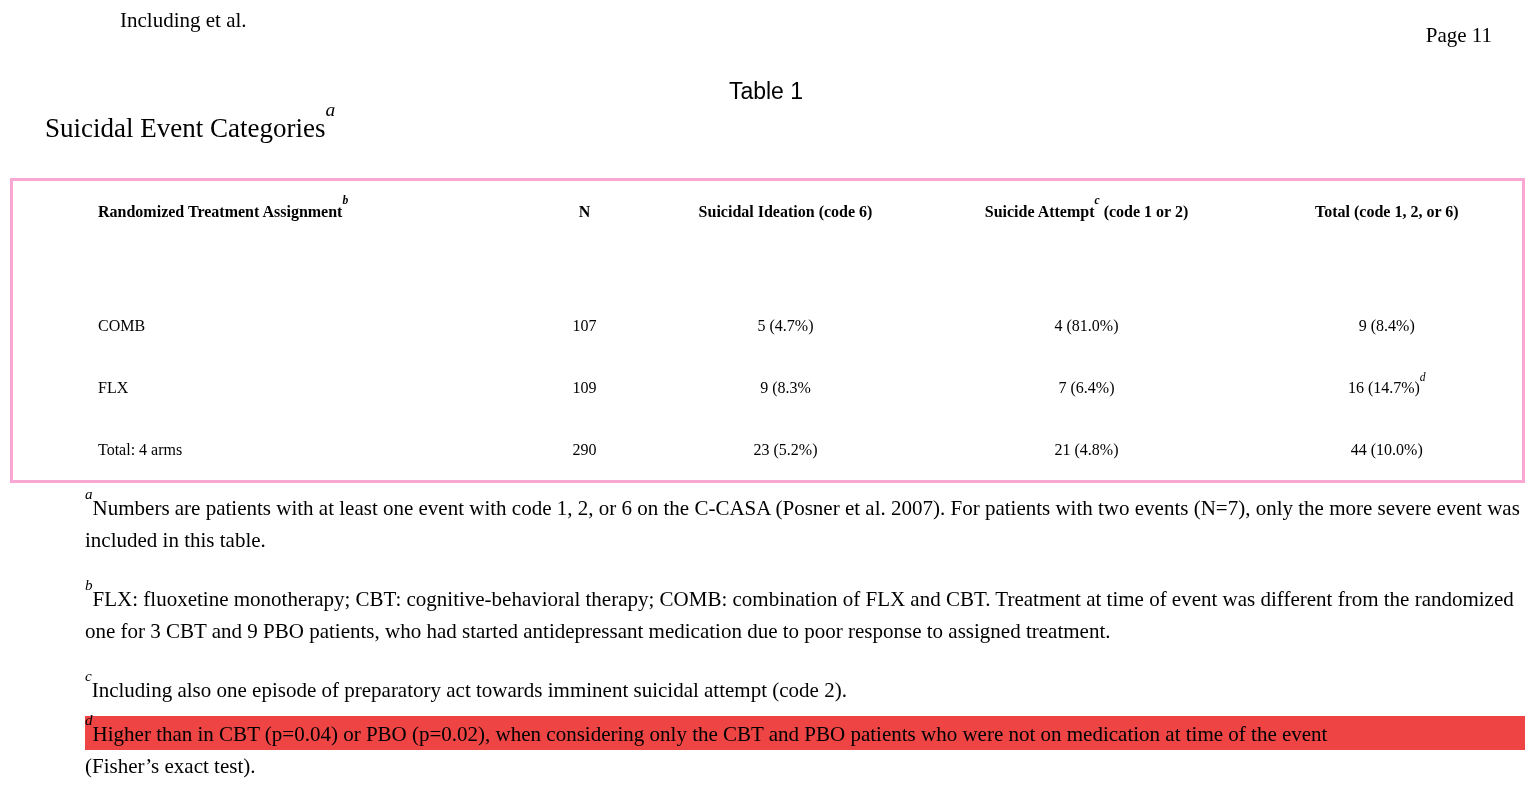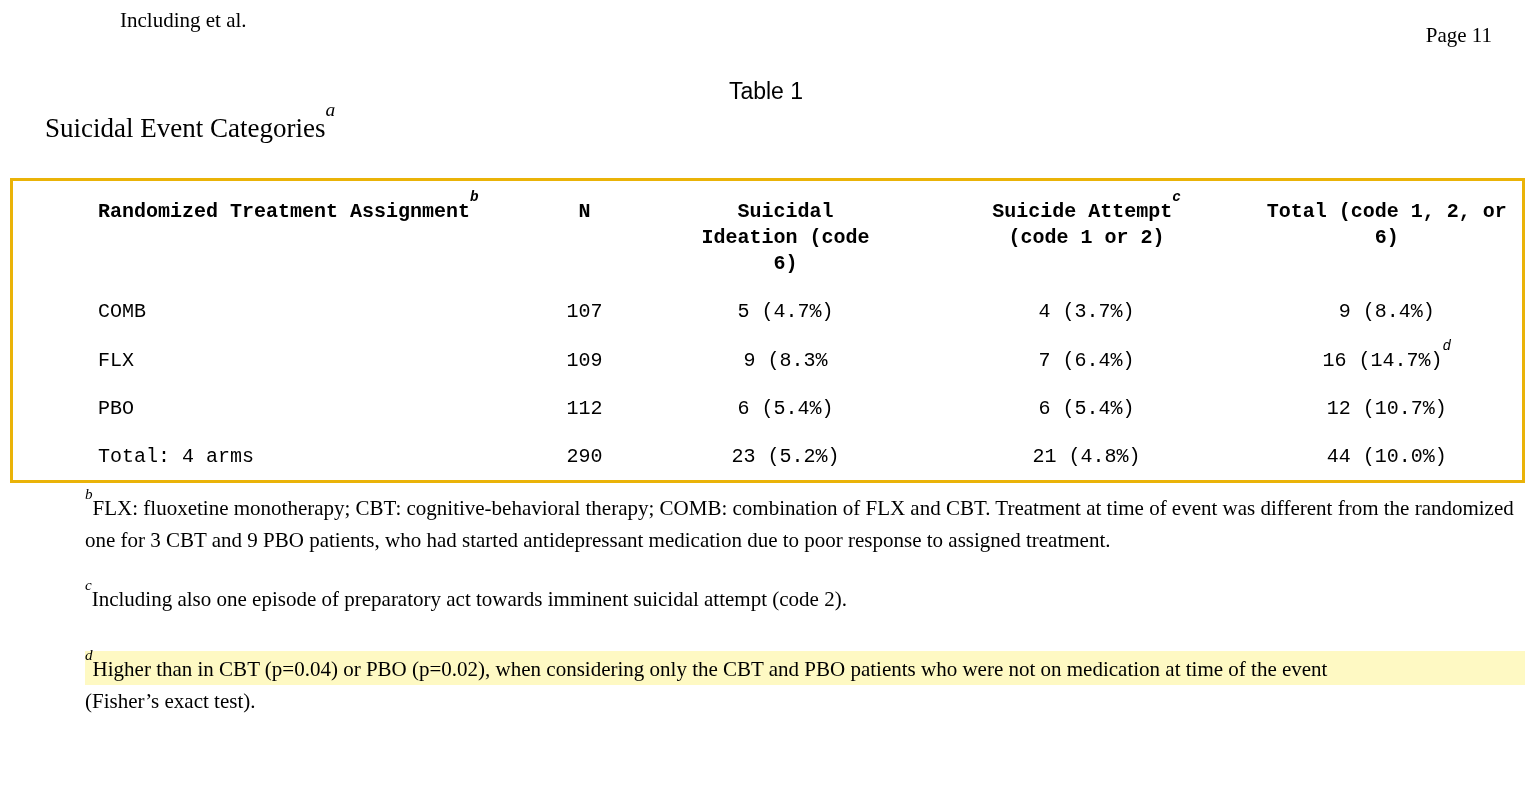--- a/index.html
+++ b/index.html
@@ -43,25 +43,24 @@
     position: relative;
     top: -0.55em;
     line-height: 0;
   }
   table.data {
     position: absolute;
     top: 178px;
     left: 10px;
     width: 1512px;
     height: 305px;
-    border: 3px solid #eab308;
+    border: 3px solid #f9a8d4;
     border-collapse: collapse;
     table-layout: fixed;
-    font-size: 20px;
-    font-family: Liberation Mono, monospace;
+    font-size: 16px;
   }
   table.data col.c1 { width: 508px; }
   table.data col.c2 { width: 130px; }
   table.data col.c3 { width: 272px; }
   table.data col.c4 { width: 330px; }
   table.data col.c5 { width: 272px; }
   table.data th {
     font-weight: bold;
     vertical-align: top;
     padding-top: 18px;
@@ -88,24 +87,24 @@
   table.data tr.total-row td { }
   .footnotes {
     position: absolute;
     top: 492px;
     left: 85px;
     width: 1440px;
     font-size: 21px;
     line-height: 32px;
   }
   .footnote { margin-bottom: 27px; }
-  .footnote.fn-c { margin-bottom: 36px; }
+  .footnote.fn-c { margin-bottom: 10px; }
   .fn-highlight {
     display: block;
-    background: #fef9c3;
+    background: #ef4444;
     padding-top: 2px;
   }
 </style>
 </head>
 <body>
 
 <div class="running-head">
   <span class="author">Including et al.</span>
   <span class="pageno">Page 11</span>
 </div>
@@ -127,47 +126,41 @@
     <th class="rowhead"><span>Randomized Treatment Assignment</span><sup>b</sup></th>
     <th><span>N</span></th>
     <th><span class="hwrap3">Suicidal Ideation (code 6)</span></th>
     <th><span class="hwrap4"><span>Suicide Attempt</span><sup>c</sup><span> (code 1 or 2)</span></span></th>
     <th><span>Total (code 1, 2, or 6)</span></th>
   </tr>
   <tr>
     <td class="rowlabel">COMB</td>
     <td>107</td>
     <td>5 (4.7%)</td>
-    <td>4 (3.7%)</td>
+    <td>4 (81.0%)</td>
     <td><span>9 (8.4%)</span><sup></sup></td>
   </tr>
   <tr>
     <td class="rowlabel">FLX</td>
     <td>109</td>
     <td>9 (8.3%</td>
     <td>7 (6.4%)</td>
     <td><span>16 (14.7%)</span><sup>d</sup></td>
-  </tr>
-  <tr>
-    <td class="rowlabel">PBO</td>
-    <td>112</td>
-    <td>6 (5.4%)</td>
-    <td>6 (5.4%)</td>
-    <td><span>12 (10.7%)</span><sup></sup></td>
   </tr>
   <tr class="total-row">
     <td class="rowlabel">Total: 4 arms</td>
     <td>290</td>
     <td>23 (5.2%)</td>
     <td>21 (4.8%)</td>
     <td><span>44 (10.0%)</span><sup></sup></td>
   </tr>
 </tbody>
   </table>
 
 <div class="footnotes">
+  <div class="footnote fn-a"><sup class="fn-letter">a</sup><span>Numbers are patients with at least one event with code 1, 2, or 6 on the C-CASA (Posner et al. 2007). For patients with two events (N=7), only the more severe event was included in this table.</span></div>
   <div class="footnote fn-b"><sup class="fn-letter">b</sup><span>FLX: fluoxetine monotherapy; CBT: cognitive-behavioral therapy; COMB: combination of FLX and CBT. Treatment at time of event was different from the randomized one for 3 CBT and 9 PBO patients, who had started antidepressant medication due to poor response to assigned treatment.</span></div>
   <div class="footnote fn-c"><sup class="fn-letter">c</sup><span>Including also one episode of preparatory act towards imminent suicidal attempt (code 2).</span></div>
   <div class="footnote fn-d">
     <span class="fn-highlight"><sup class="fn-letter">d</sup><span>Higher than in CBT (p=0.04) or PBO (p=0.02), when considering only the CBT and PBO patients who were not on medication at time of the event</span></span>
     <span>(Fisher’s exact test).</span>
   </div>
 </div>
 
 </body></html>

